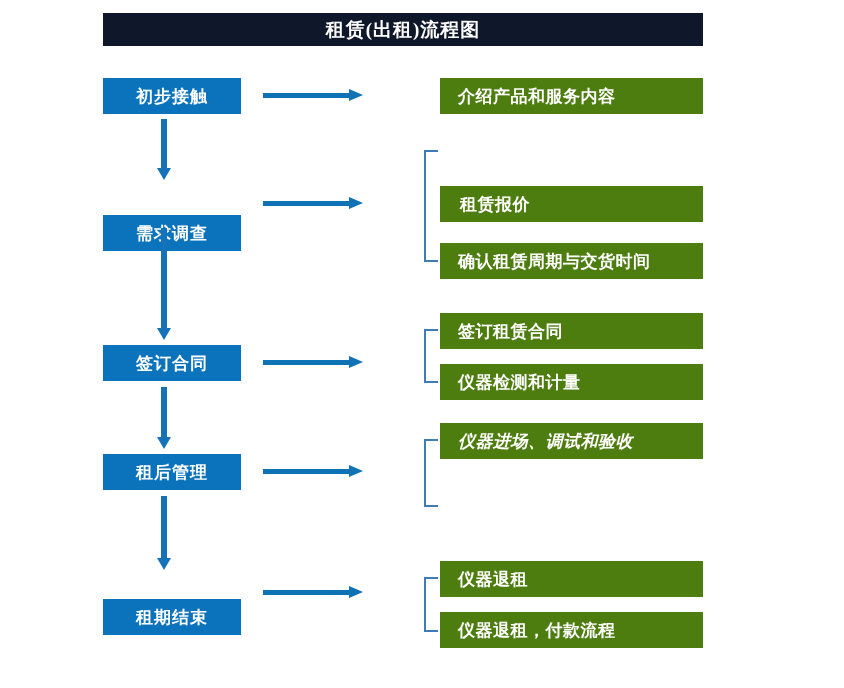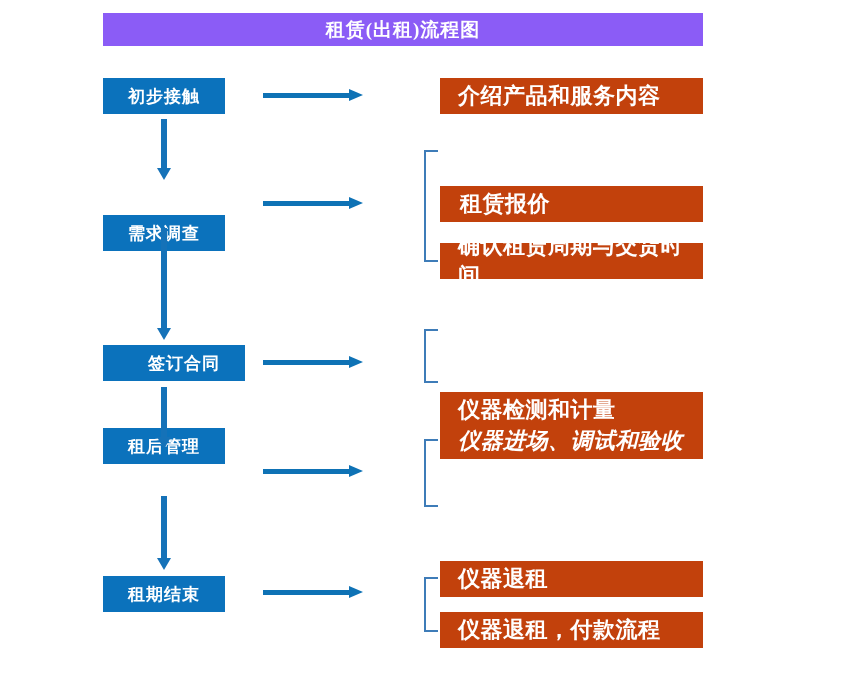--- a/index.html
+++ b/index.html
@@ -18,57 +18,57 @@
     overflow: hidden;
   }
 
   
   .title-bar {
     position: absolute;
     left: 103px;
     top: 13px;
     width: 600px;
     height: 33px;
-    background: #8b5cf6;
+    background: #0f172a;
     color: #ffffff;
     display: flex;
     align-items: center;
     justify-content: center;
     font-size: 19px;
     font-weight: bold;
     letter-spacing: 1px;
   }
 
   
   .stage-box {
     position: absolute;
     left: 103px;
-    width: 122px;
+    width: 138px;
     height: 36px;
     background: #0B72BC;
     color: #ffffff;
     display: flex;
     align-items: center;
     justify-content: center;
     font-size: 17px;
     font-weight: bold;
     letter-spacing: 1px;
   }
 
   
   .detail-box {
     position: absolute;
     left: 440px;
     width: 263px;
     height: 36px;
-    background: #c2410c;
+    background: #4d7c0f;
     color: #ffffff;
     display: flex;
     align-items: center;
-    font-size: 22px;
+    font-size: 17px;
     font-weight: bold;
     padding-left: 18px;
     box-sizing: border-box;
     letter-spacing: 0.5px;
   }
 
   
   .h-arrow {
     position: absolute;
     left: 263px;
@@ -132,23 +132,23 @@
 </style>
 </head>
 <body>
 
 <div id="canvas">
 
   <div class="title-bar">租赁(出租)流程图</div>
 
   <div class="stage-box" style="top:78px;">初步接触</div>
   <div class="stage-box" style="top:186px;margin-top:29px;">需求调查</div>
-  <div class="stage-box" style="top:345px;padding-left:20px;">签订合同</div>
-  <div class="stage-box" style="top:428px;text-align:right;">租后管理</div>
-  <div class="stage-box" style="top:576px;">租期结束</div>
+  <div class="stage-box" style="top:345px;">签订合同</div>
+  <div class="stage-box" style="top:454px;text-align:right;">租后管理</div>
+  <div class="stage-box" style="top:599px;">租期结束</div>
 
   <div class="v-arrow" style="top:119px; height:61px;">
     <div class="shaft"></div>
     <div class="head"></div>
   </div>
   <div class="v-arrow" style="top:228px; height:112px;">
     <div class="shaft"></div>
     <div class="head"></div>
   </div>
   <div class="v-arrow" style="top:387px; height:62px;">
@@ -182,18 +182,19 @@
   </div>
 
   <div class="bracket" style="top:150px; height:112px;"></div>
   <div class="bracket" style="top:329px; height:54px;"></div>
   <div class="bracket" style="top:439px; height:68px;"></div>
   <div class="bracket" style="top:577px; height:55px;"></div>
 
   <div class="detail-box" style="top:78px;">介绍产品和服务内容</div>
   <div class="detail-box" style="top:186px;padding-left:20px;">租赁报价</div>
   <div class="detail-box" style="top:243px;">确认租赁周期与交货时间</div>
-  <div class="detail-box" style="top:364px;margin-top:28px;">仪器检测和计量</div>
+  <div class="detail-box" style="top:313px;">签订租赁合同</div>
+  <div class="detail-box" style="top:364px;">仪器检测和计量</div>
   <div class="detail-box" style="top:423px;font-style:italic;">仪器进场、调试和验收</div>
   <div class="detail-box" style="top:561px;">仪器退租</div>
   <div class="detail-box" style="top:612px;">仪器退租，付款流程</div>
 
 </div>
 
 </body></html>

